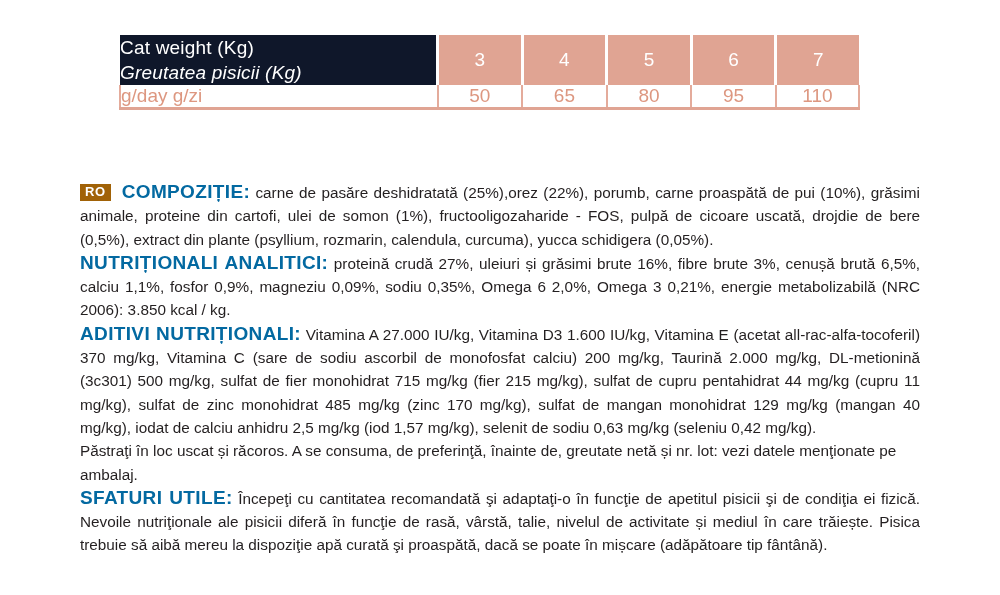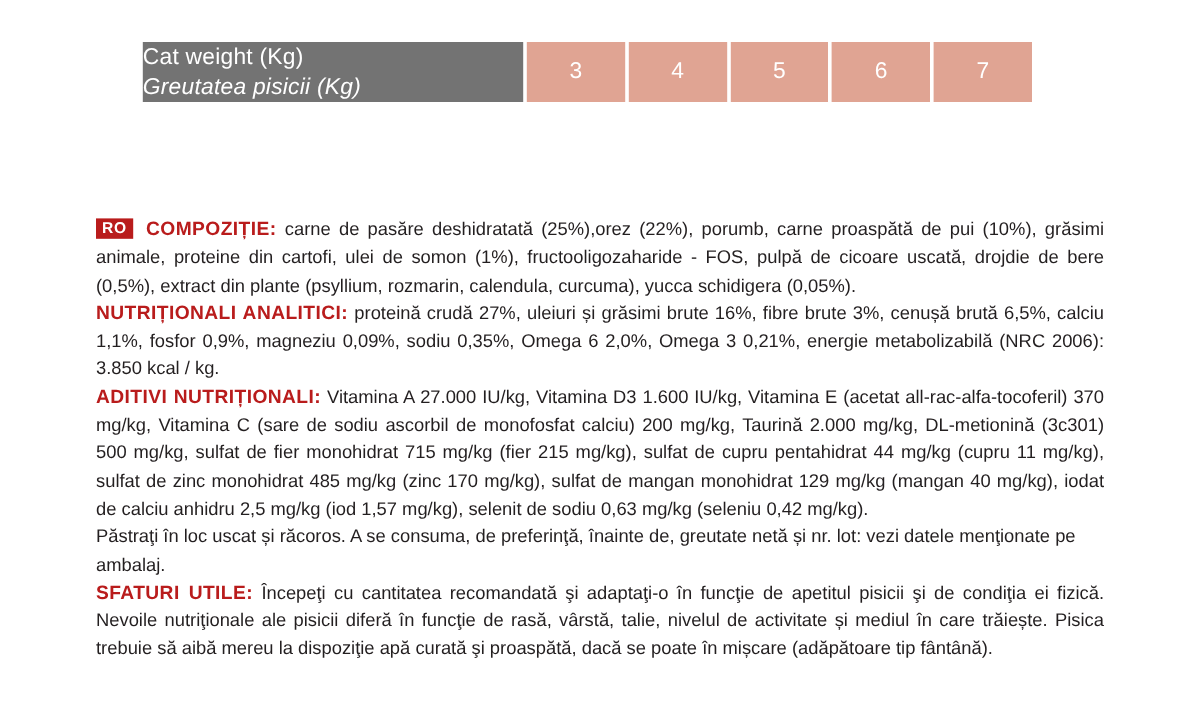--- a/index.html
+++ b/index.html
@@ -28,21 +28,21 @@
     width: 741px;
     table-layout: fixed;
   }
   table.feed-table td {
     padding: 0;
     vertical-align: middle;
   }
 
   
   .hdr-label {
-    background: #737373;
+    background: #0f172a;
     color: #ffffff;
     font-size: 19px;
     line-height: 25px;
     padding: 9px 0 9px 22px;
     width: 310px;
     letter-spacing: 0.2px;
   }
   .hdr-label .l2 { display: block; font-style: italic; }
   .hdr-num {
     background: #e0a493;
@@ -82,35 +82,35 @@
     font-size: 15.3px;
     line-height: 23.3px;
     text-align: justify;
     text-justify: inter-word;
   }
   .para { margin: 0; }
   .para + .para { margin-top: 0px; }
 
   .ro-badge {
     display: inline-block;
-    background: #b91c1c;
+    background: #a16207;
     color: #ffffff;
     font-size: 13px;
     font-weight: bold;
     letter-spacing: 0.6px;
     padding: 1px 5px 2px 5px;
     line-height: 14px;
     position: relative;
     top: -2px;
     margin-right: 11px;
   }
   .sec-head {
-    color: #b91c1c;
+    color: #0369a1;
     font-weight: bold;
-    font-size: 16px;
+    font-size: 19px;
     letter-spacing: 0.35px;
   }
   .body-txt { color: #231f20; }
   .last-line { text-align: left; }
 </style>
 </head>
 <body>
 
 <div class="feed-table-wrap">
   <table class="feed-table">
@@ -118,20 +118,28 @@
       <tr>
         <td class="hdr-label">
           <span>Cat weight (Kg)</span>
           <span class="l2">Greutatea pisicii (Kg)</span>
         </td>
         <td class="hdr-num">3</td>
         <td class="hdr-num">4</td>
         <td class="hdr-num">5</td>
         <td class="hdr-num">6</td>
         <td class="hdr-num">7</td>
+      </tr>
+      <tr>
+        <td class="data-label">g/day g/zi</td>
+        <td class="data-num">50</td>
+        <td class="data-num">65</td>
+        <td class="data-num">80</td>
+        <td class="data-num">95</td>
+        <td class="data-num">110</td>
       </tr>
     </tbody>
   </table>
 </div>
 
 <div class="content">
 
   <p class="para">
     <span class="ro-badge">RO</span><span class="sec-head">COMPOZIȚIE:</span>
     <span class="body-txt">carne de pasăre deshidratată (25%),orez (22%), porumb, carne proaspătă de pui (10%), grăsimi animale, proteine din cartofi, ulei de somon (1%), fructooligozaharide - FOS, pulpă de cicoare uscată, drojdie de bere (0,5%), extract din plante (psyllium, rozmarin, calendula, curcuma), yucca schidigera (0,05%).</span>

